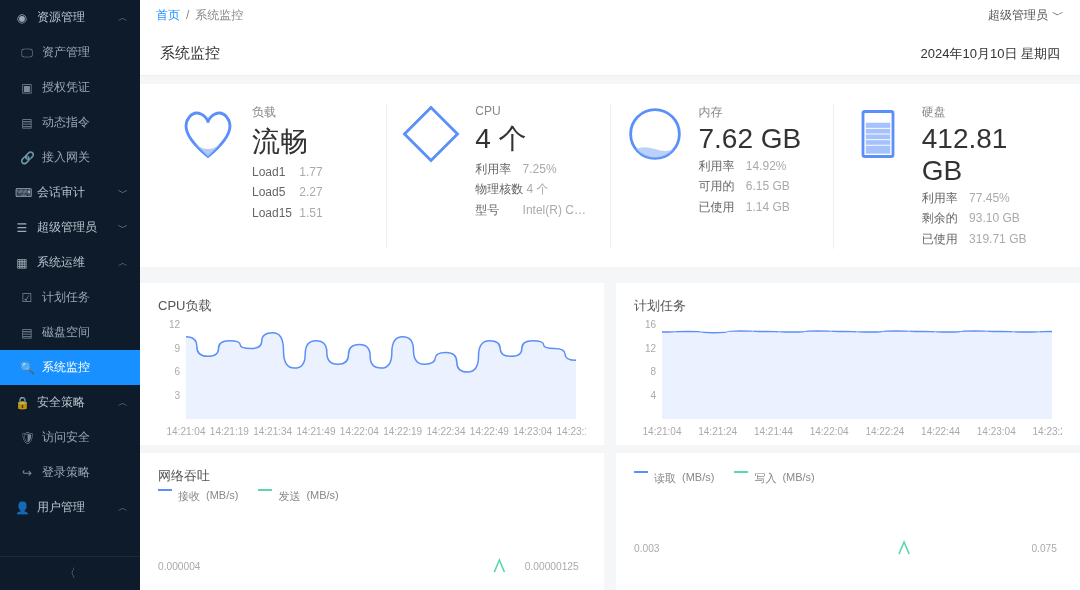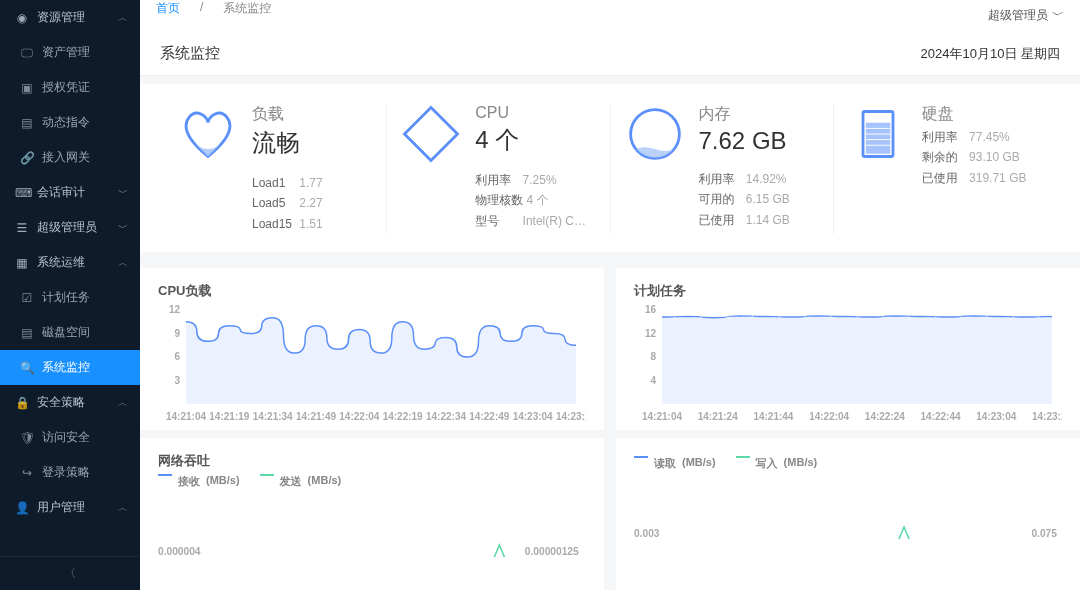--- a/index.html
+++ b/index.html
@@ -59,24 +59,25 @@
   
   .main {
     flex: 1;
     display: flex;
     flex-direction: column;
     min-width: 0;
   }
   .topbar {
     height: 30px;
     display: flex;
+    align-items: center;
     padding: 0 16px;
     font-size: 12px;
     color: #888;
-    gap: 20px;
+    gap: 6px;
   }
   .topbar .crumb-link { color: #1890ff; cursor: pointer; }
   .topbar .right { margin-left: auto; color: #555; cursor: pointer; display:flex; align-items:center; gap:4px;}
   .content-scroll {
     flex: 1;
     background: #f5f6f7;
     padding: 0 0 0 0;
     overflow: hidden;
   }
   .panel-header {
@@ -103,32 +104,31 @@
     align-items: flex-start;
     gap: 14px;
     border-right: 1px solid #eef0f2;
     padding: 0 14px;
   }
   .stat-card:last-child { border-right: none; }
   .stat-ico {
     width: 60px; height: 60px;
     display: flex; align-items:center; justify-content:center;
   }
-  .stat-text .lbl { font-size: 16px; color: #888; margin-bottom: 2px; }
-  .stat-text .big { font-size: 24px; color: #333; margin-bottom: 14px; }
+  .stat-text .lbl { font-size: 12px; color: #888; margin-bottom: 2px; }
+  .stat-text .big { font-size: 28px; color: #333; margin-bottom: 1px; }
   .stat-text .row { font-size: 12px; color: #888; line-height: 1.7; }
   .stat-text .row .k { color: #666; display:inline-block; min-width:44px; }
   .stat-text .row .v { color: #aaa; }
 
   
   .chart-row {
     display: flex;
     gap: 12px;
     padding: 0 0 0 0;
-    font-weight: bold;
   }
   .chart-card {
     flex: 1;
     background: #fff;
     padding: 14px 18px 6px;
   }
   .chart-card .ctitle { font-size: 13px; color: #555; margin-bottom: 4px; }
   .chart-card svg { width: 100%; height: 120px; display:block; }
   .legend { font-size: 11px; color:#888; display:flex; gap:20px; margin-top:4px; margin-bottom:2px;}
   .legend span { display:flex; align-items:flex-start; gap:6px;}
@@ -295,20 +295,21 @@
               <rect x="16" y="8" width="32" height="48" rx="2" fill="none" stroke="#5b8ff9" stroke-width="3"></rect>
               <rect x="19" y="20" width="26" height="33" fill="#5b8ff9" opacity=".55"></rect>
               <line x1="19" y1="26" x2="45" y2="26" stroke="#fff" stroke-width="1"></line>
               <line x1="19" y1="32" x2="45" y2="32" stroke="#fff" stroke-width="1"></line>
               <line x1="19" y1="38" x2="45" y2="38" stroke="#fff" stroke-width="1"></line>
               <line x1="19" y1="44" x2="45" y2="44" stroke="#fff" stroke-width="1"></line>
             </svg>
           </div>
           <div class="stat-text">
             <div class="lbl">硬盘</div>
+            <div class="big">412.81 GB</div>
             <div class="row"><span class="k">利用率</span> <span class="v">77.45%</span></div>
             <div class="row"><span class="k">剩余的</span> <span class="v">93.10 GB</span></div>
             <div class="row"><span class="k">已使用</span> <span class="v">319.71 GB</span></div>
           </div>
         </div>
       </div>
     </div>
 
     <div class="blank-gap"></div>
 

